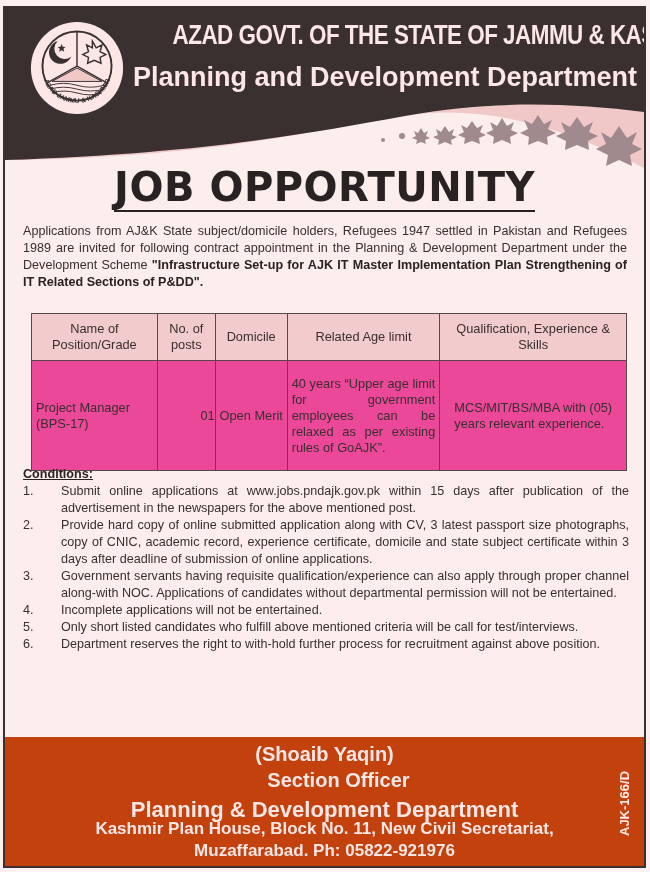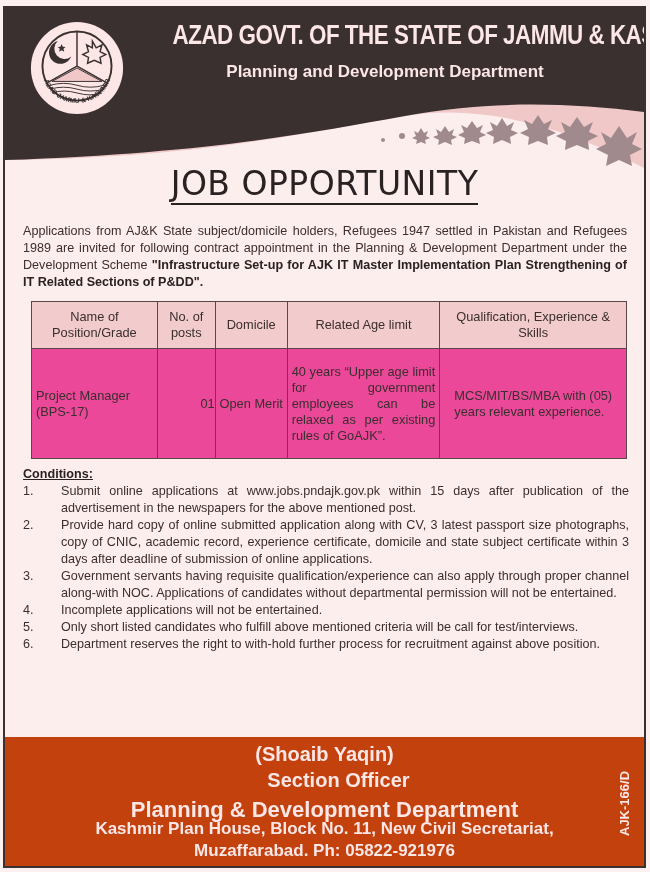--- a/index.html
+++ b/index.html
@@ -16,41 +16,41 @@
   .header svg.wave { position: absolute; left: 0; top: 0; }
   .logo { position: absolute; left: 24px; top: 12px; width: 96px; height: 96px; }
   .h-title {
     position: absolute; left: 124px; top: 12px; width: 512px; text-align: center;
     font-family: "Liberation Sans", sans-serif; font-weight: bold; font-size: 27px;
     color: #fde6e6; letter-spacing: -0.6px; transform: scaleX(0.83); transform-origin: center;
     white-space: nowrap;
   }
   .h-sub {
     position: absolute; left: 124px; top: 54px; width: 512px; text-align: center;
-    font-family: "Liberation Sans", sans-serif; font-weight: bold; font-size: 17px;
+    font-family: "Liberation Sans", sans-serif; font-weight: bold; font-size: 27px;
     color: #fde6e6; white-space: nowrap;
   }
 
   .job-title {
     position: absolute; left: 0; top: 156px; width: 639px; text-align: center;
-    font-family: "DejaVu Sans", sans-serif; font-weight: normal; font-size: 33px; color: #2a2222;
+    font-family: "DejaVu Sans", sans-serif; font-weight: bold; font-size: 40px; color: #2a2222;
     letter-spacing: 0.5px;
   }
   .job-title span { border-bottom: 2px solid #2a2222; padding-bottom: 0px; }
 
   .intro {
     position: absolute; left: 18px; top: 215px; width: 604px;
     font-family: "Liberation Sans", sans-serif; font-size: 12.6px; line-height: 17px;
     text-align: justify; color: #3a2e2e;
   }
   .intro b { font-weight: bold; color: #2a2222; }
 
   
   .jobs {
-    position: absolute; left: 26px; top: 293px; width: 596px;
+    position: absolute; left: 26px; top: 305px; width: 596px;
     border-collapse: collapse; font-family: "Liberation Sans", sans-serif; font-size: 12.8px; color: #3a2e2e;
   }
   .jobs th, .jobs td { border: 1.5px solid #5a4848; }
   .jobs th {
     background: #f2cccc; font-weight: normal; text-align: center; vertical-align: middle;
     height: 47px; line-height: 16px; padding: 0 2px;
   }
   .jobs td { background: #ec4899; height: 110px; vertical-align: middle; line-height: 16px; margin-top: 47px; }
   .c1 { width: 126px; padding-left: 4px; text-align: left; }
   .c2 { width: 58px; text-align: right; }

